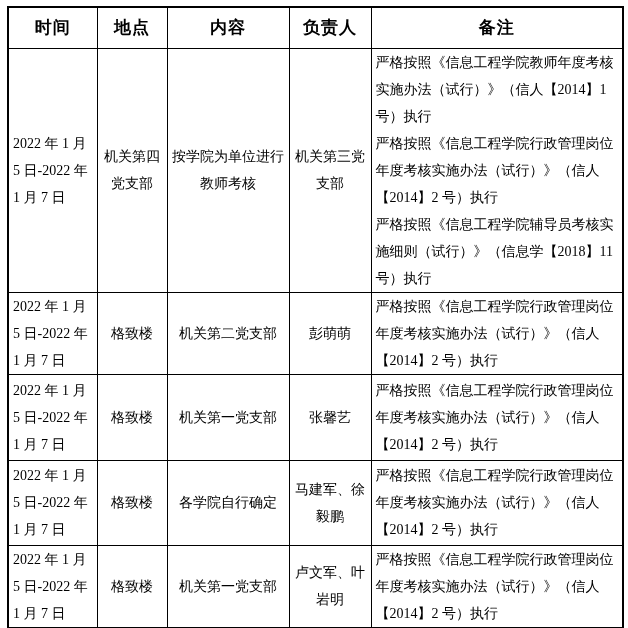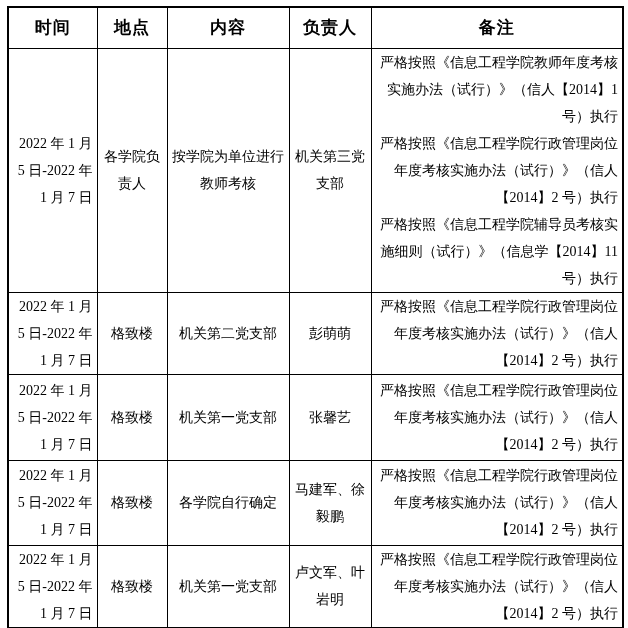--- a/index.html
+++ b/index.html
@@ -45,21 +45,21 @@
   tbody tr.r2    { height: 86px; }
   tbody tr.r3    { height: 85px; }
   tbody tr.r4    { height: 79px; }
   col.c-time     { width: 89px; }
   col.c-loc      { width: 70px; }
   col.c-content  { width: 122px; }
   col.c-person   { width: 82px; }
   col.c-remarks  { width: 252px; }
   .remark-line, .time-line {
     margin: 0;
-    text-align: right;
+    text-align: left;
     line-height: 27px;
   }
 </style>
 </head>
 <body>
 
 <div class="table-wrap">
   <table>
     <colgroup>
       <col class="c-time">
@@ -77,27 +77,27 @@
         <th>备注</th>
       </tr>
     </thead>
     <tbody>
       <tr class="r0">
         <td>
           <div class="time-line">2022 年 1 月</div>
           <div class="time-line">5 日-2022 年</div>
           <div class="time-line">1 月 7 日</div>
         </td>
-        <td>各学院负责人</td>
+        <td>机关第四党支部</td>
         <td>按学院为单位进行教师考核</td>
         <td>机关第三党支部</td>
         <td>
           <p class="remark-line">严格按照《信息工程学院教师年度考核实施办法（试行）》（信人【2014】1 号）执行</p>
           <p class="remark-line">严格按照《信息工程学院行政管理岗位年度考核实施办法（试行）》（信人【2014】2 号）执行</p>
-          <p class="remark-line">严格按照《信息工程学院辅导员考核实施细则（试行）》（信息学【2014】11 号）执行</p>
+          <p class="remark-line">严格按照《信息工程学院辅导员考核实施细则（试行）》（信息学【2018】11 号）执行</p>
         </td>
       </tr>
       <tr class="r1">
         <td>
           <div class="time-line">2022 年 1 月</div>
           <div class="time-line">5 日-2022 年</div>
           <div class="time-line">1 月 7 日</div>
         </td>
         <td>格致楼</td>
         <td>机关第二党支部</td>

